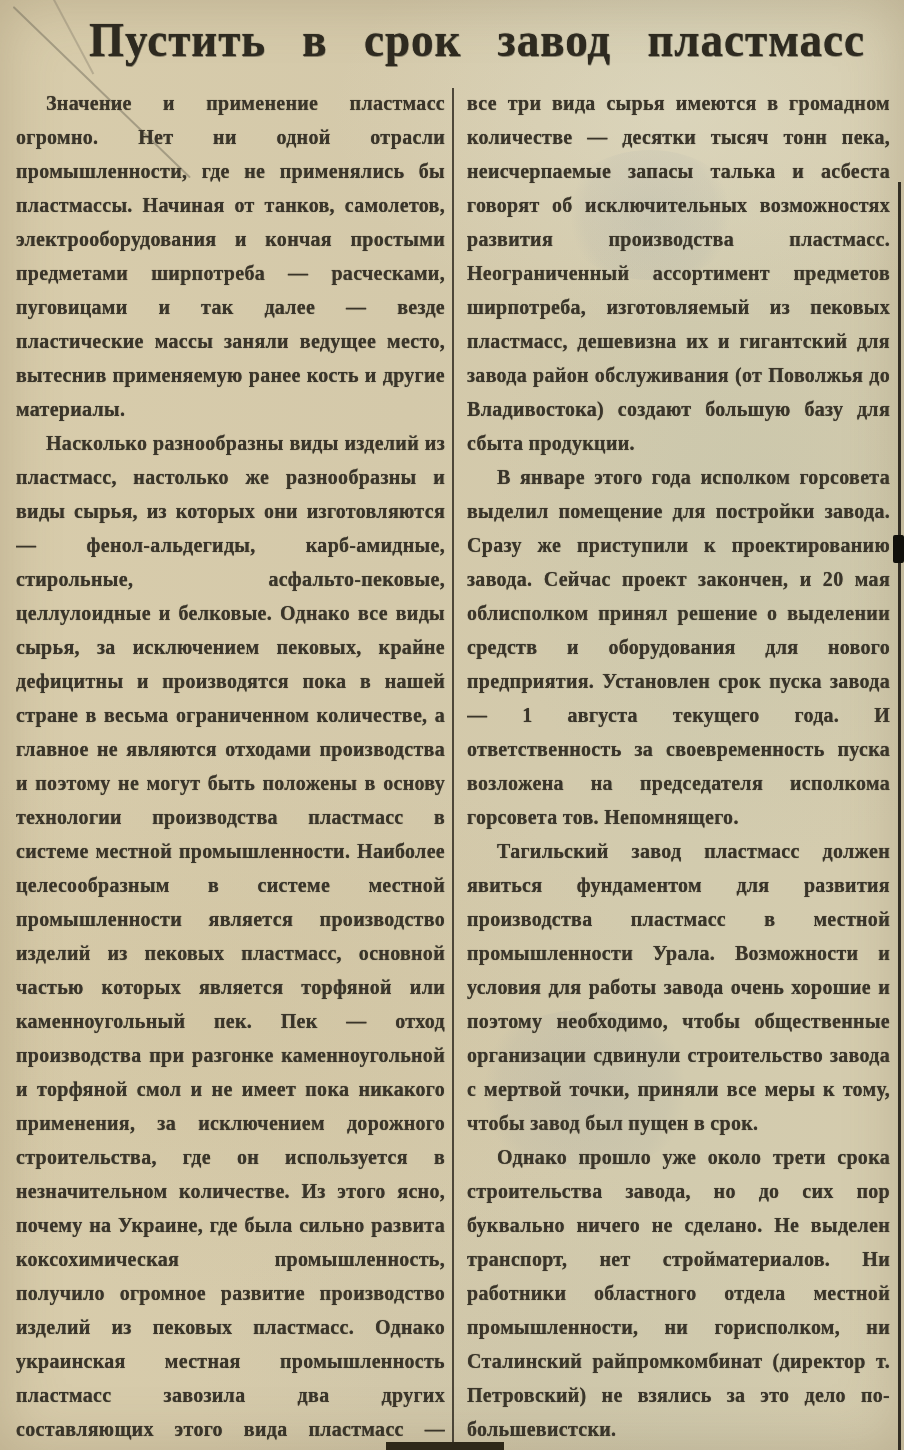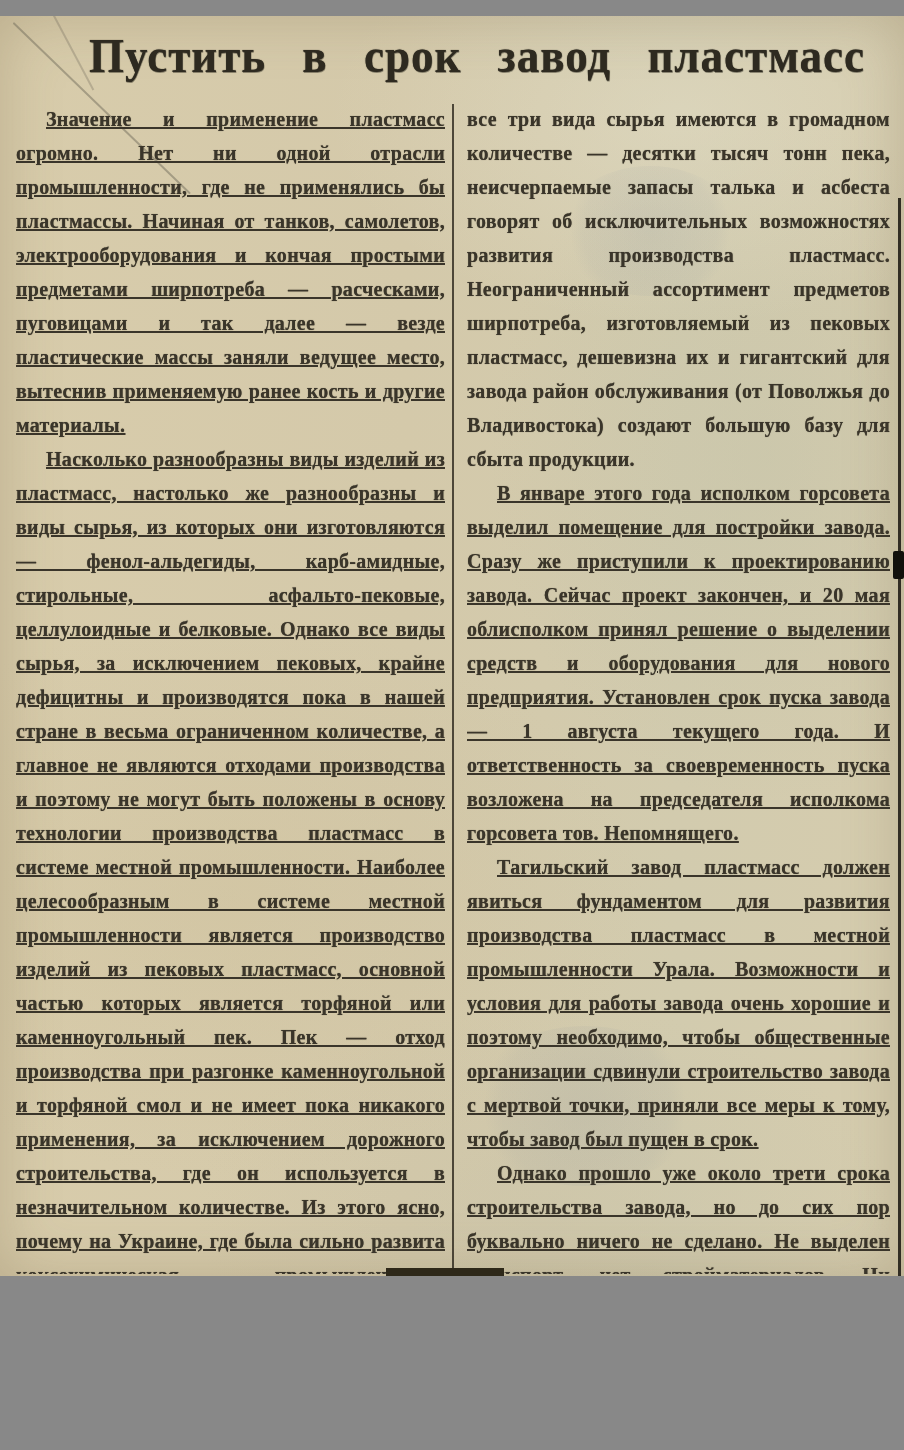--- a/index.html
+++ b/index.html
@@ -1,22 +1,22 @@
 <!DOCTYPE html>
 <html lang="ru"><head>
 <meta charset="utf-8">
 <style>
   html, body { margin: 0; padding: 0; }
   body { background: #888; }
 
   .page {
     position: relative;
     width: 904px;
-    height: 1260px;
-    margin: 16px auto;
+    height: 1450px;
+    margin: 0 auto;
     overflow: hidden;
     font-family: "Liberation Serif", serif;
     background:
       radial-gradient(ellipse 500px 300px at 75% 8%, rgba(235,230,210,0.35), transparent 70%),
       radial-gradient(ellipse 400px 500px at 85% 35%, rgba(170,180,160,0.18), transparent 70%),
       radial-gradient(ellipse 600px 400px at 25% 70%, rgba(200,185,145,0.25), transparent 70%),
       radial-gradient(ellipse 500px 300px at 60% 95%, rgba(195,190,165,0.30), transparent 70%),
       linear-gradient(90deg, #d8ccab 0%, #d4c9aa 45%, #d2cbae 75%, #d5ccae 100%);
     box-shadow: inset 0 0 60px rgba(110,95,60,0.28);
   }
@@ -74,21 +74,21 @@
   .para {
     margin: 0;
     text-align: justify;
     font-size: 20px;
     line-height: 34px;
     font-weight: bold;
     letter-spacing: 0.3px;
     color: #3a352a;
     text-shadow: 0 0 0.8px rgba(55,50,38,0.85);
   }
-  .para.indent { text-indent: 30px; text-decoration: underline; }
+  .para.indent { text-indent: 30px; }
 
   
   .right-edge-line {
     position: absolute;
     right: 3px; top: 182px; bottom: 0;
     width: 3px;
     background: #17140e;
     opacity: 0.85;
   }
   .right-edge-blob {

